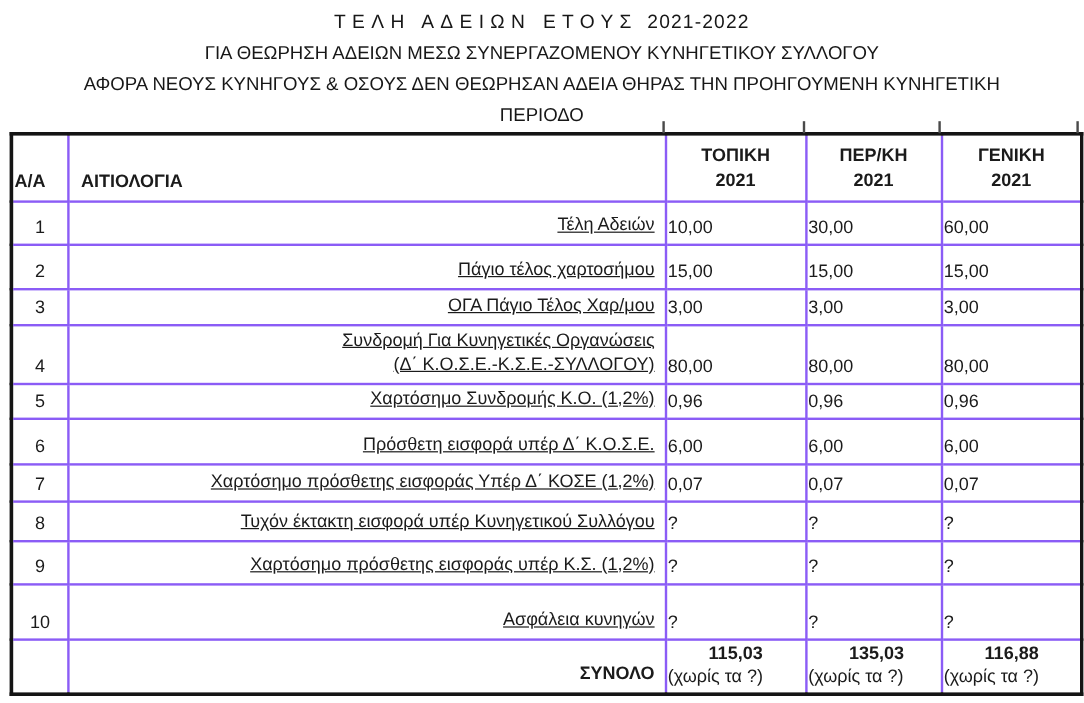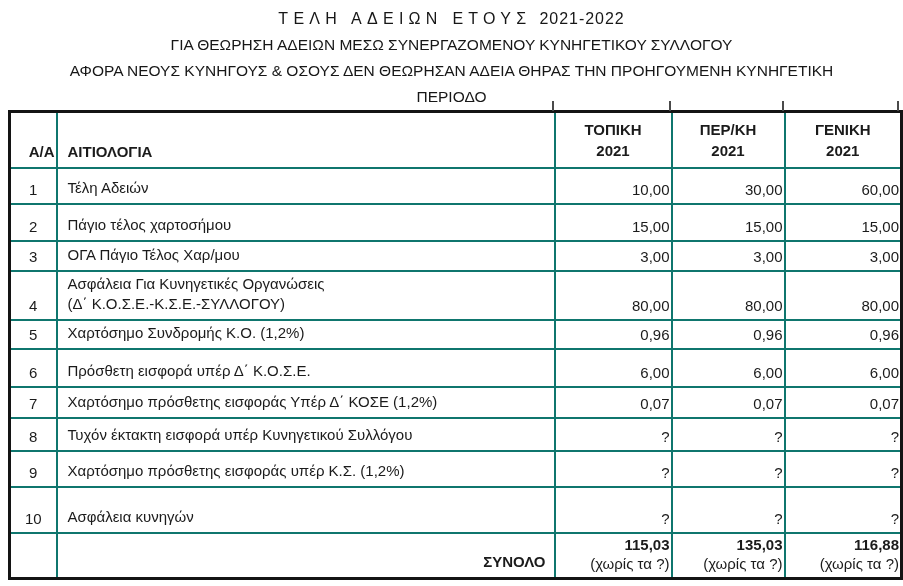--- a/index.html
+++ b/index.html
@@ -29,51 +29,52 @@
   table.fees {
     border-collapse: collapse;
     table-layout: fixed;
     width: 892px;
     margin-left: 8px;
     border: 3px solid #141414;
     font-size: 15px;
     color: #1b1b1b;
   }
   th, td {
-    border: 2px solid #0f766e;
+    border: 2px solid #8b5cf6;
     vertical-align: bottom;
     overflow: hidden;
   }
   th { font-weight: 700; }
-  .h-num  { text-align: right; padding-bottom: 7px; }
+  .h-num  { text-align: left; padding-bottom: 7px; }
   .h-desc { text-align: left; padding: 0 8px 7px 10px; }
   .h-val  {
     text-align: center;
     vertical-align: middle;
     white-space: pre-line;
     line-height: 21px;
     padding: 2px 0;
   }
   .c-num  { text-align: center; padding-bottom: 5px; }
   .c-desc {
-    text-align: left;
-    padding: 2px 8px 5px 10px;
+    text-align: right;
+    padding: 2px 8px 5px 24px;
     white-space: pre-line;
     line-height: 20px;
-  }
-  .c-val  { text-align: right; padding-bottom: 5px; }
+    text-decoration: underline;
+  }
+  .c-val  { text-align: left; padding-bottom: 5px; }
   .total-label-cell {
     text-align: right;
     padding: 0 8px 7px 10px;
     font-weight: 700;
     margin-left: 14px;
   }
   .total-val { padding-bottom: 4px; line-height: 19px; }
   .total-val .tv { font-weight: 700; margin-left: 34px; }
-  .total-val .tn { font-weight: 400; margin-left: 16px; }
+  .total-val .tn { font-weight: 400; }
   .stub {
     position: absolute;
     width: 2px;
     height: 10px;
     background: #4a4a4a;
     top: 101px;
   }
 </style>
 </head>
 <body>
@@ -129,21 +130,21 @@
       </tr>
       <tr style="height:30px">
         <td class="c-num">3</td>
         <td class="c-desc">ΟΓΑ Πάγιο Τέλος Χαρ/μου</td>
         <td class="c-val">3,00</td>
         <td class="c-val">3,00</td>
         <td class="c-val">3,00</td>
       </tr>
       <tr style="height:49px">
         <td class="c-num">4</td>
-        <td class="c-desc">Ασφάλεια Για Κυνηγετικές Οργανώσεις
+        <td class="c-desc">Συνδρομή Για Κυνηγετικές Οργανώσεις
 (Δ΄ Κ.Ο.Σ.Ε.-Κ.Σ.Ε.-ΣΥΛΛΟΓΟΥ)</td>
         <td class="c-val">80,00</td>
         <td class="c-val">80,00</td>
         <td class="c-val">80,00</td>
       </tr>
       <tr style="height:28px">
         <td class="c-num">5</td>
         <td class="c-desc">Χαρτόσημο Συνδρομής Κ.Ο. (1,2%)</td>
         <td class="c-val">0,96</td>
         <td class="c-val">0,96</td>

